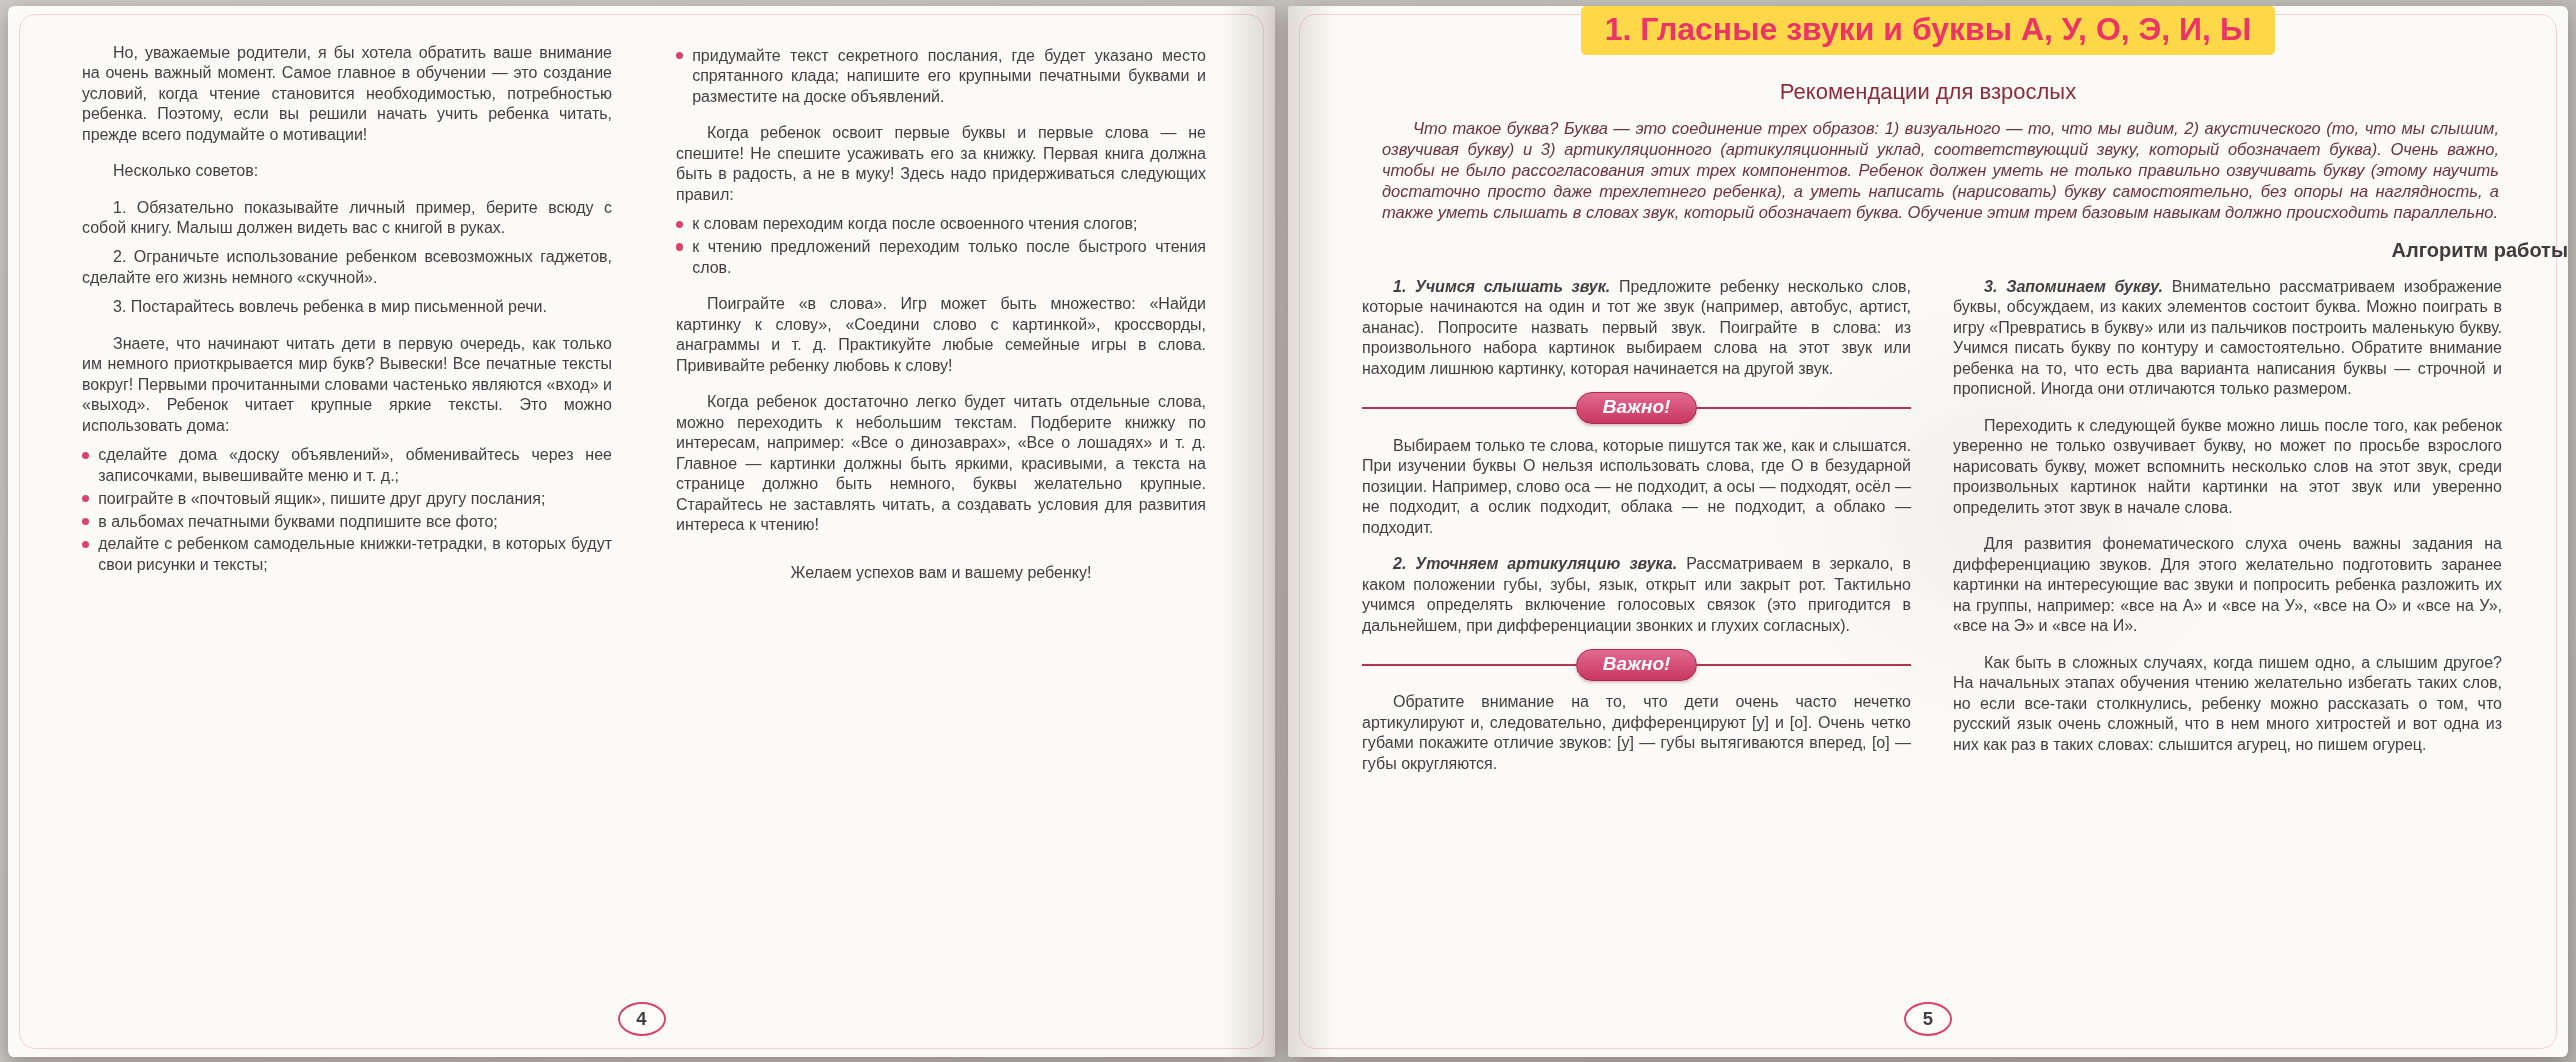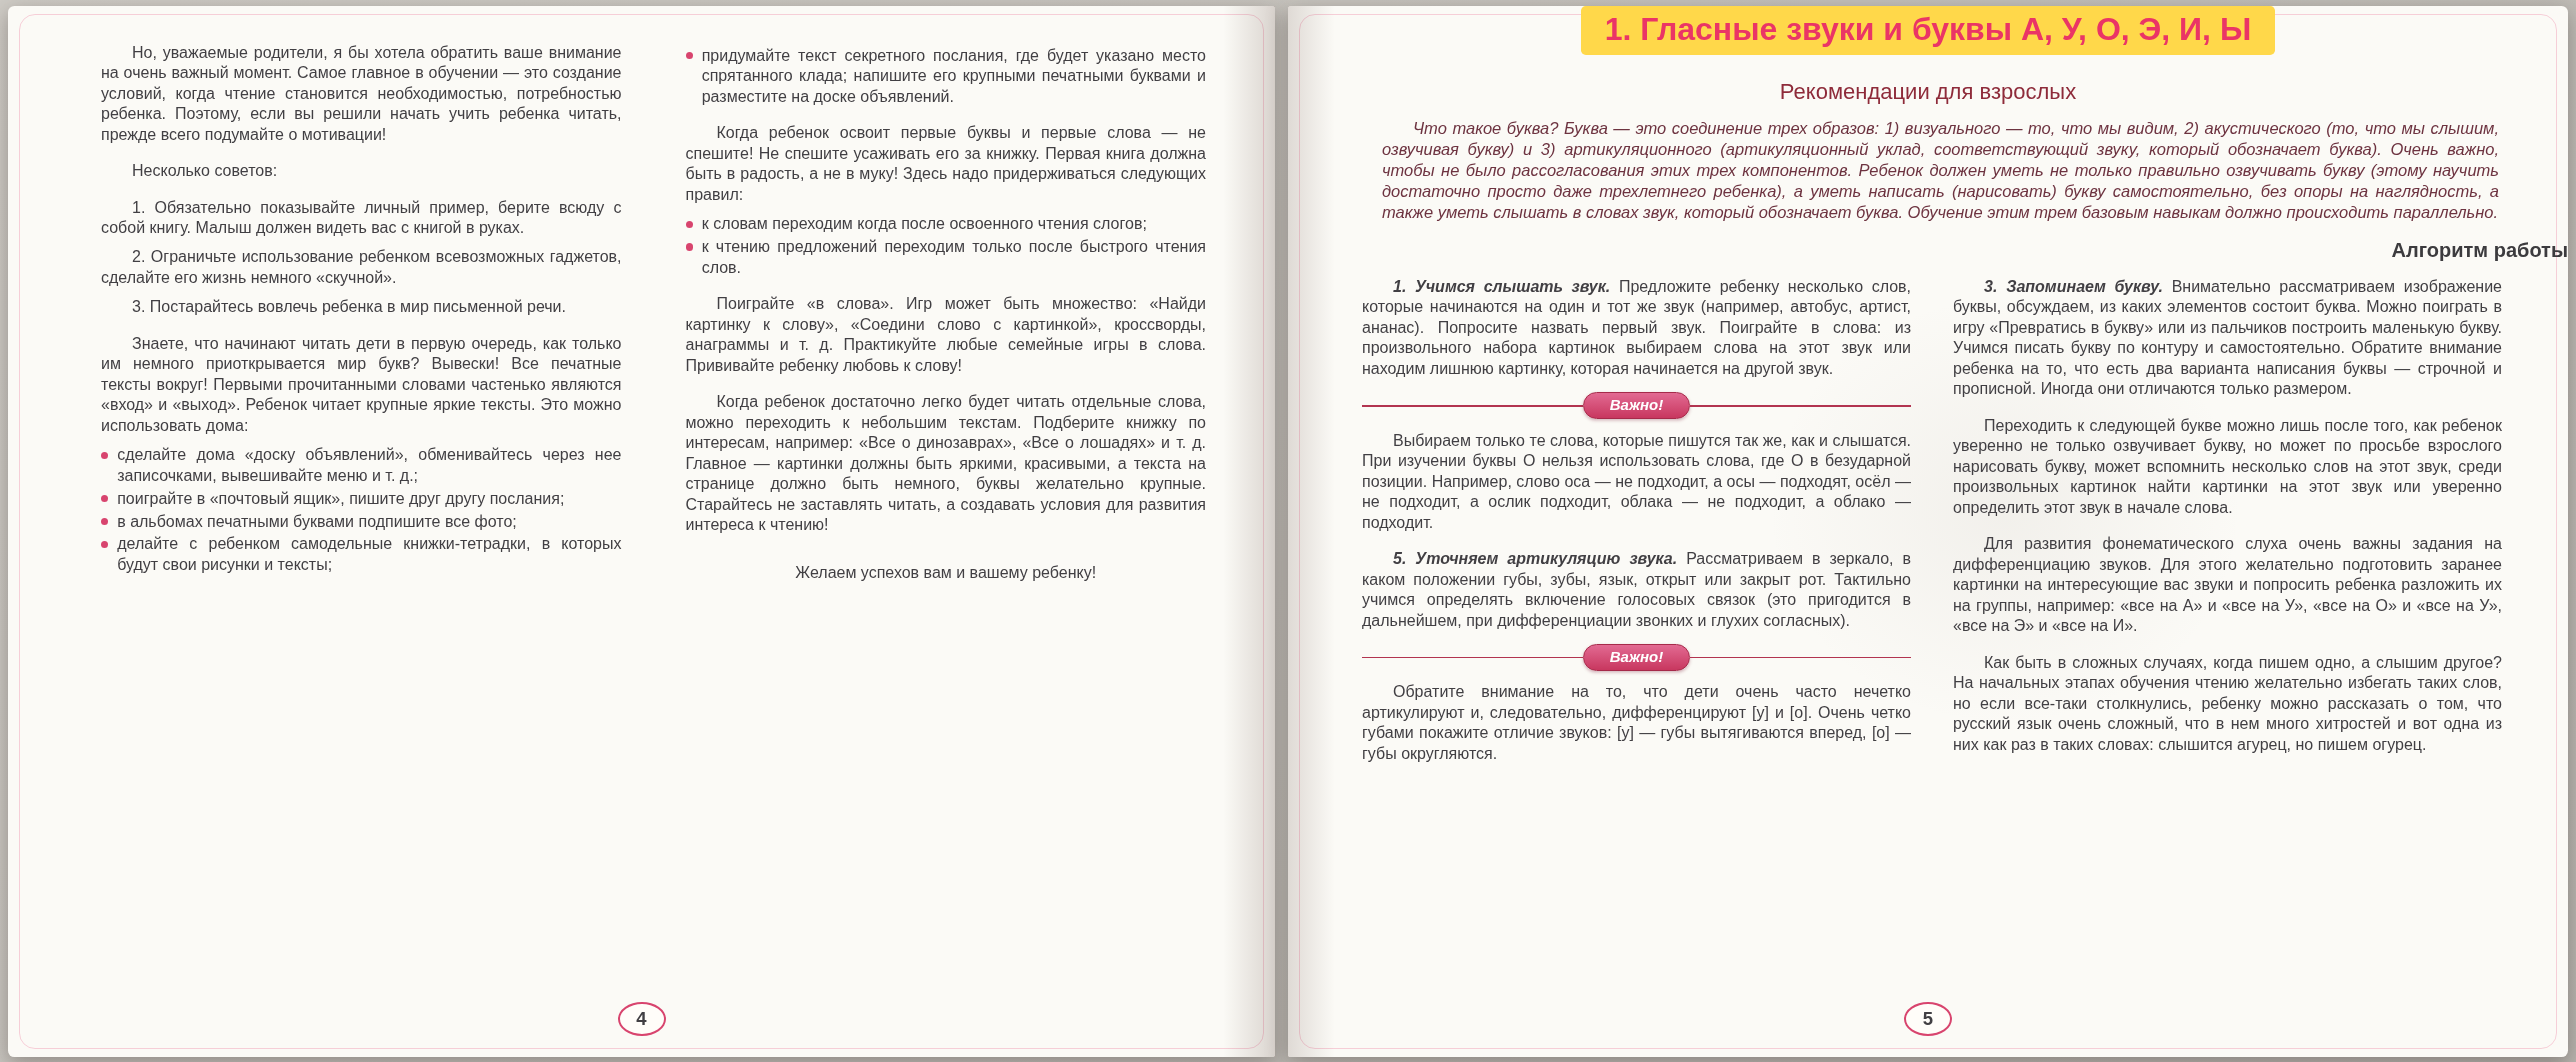--- a/index.html
+++ b/index.html
@@ -6,21 +6,21 @@
   html,body { background:#c7c4be; }
   .stage {
     position:relative; width:2576px; height:1063px; overflow:hidden;
     background:linear-gradient(135deg,#cfccc6 0%,#c2bfb9 60%,#b8b5af 100%);
     font-family:"Liberation Sans", sans-serif;
   }
   .page {
     position:absolute; top:5.6px; bottom:5.6px; background:#fbfaf6;
     box-shadow:0 6.4px 21px rgba(40,30,25,.35);
   }
-  .page-left  { left:8px;  width:1267px; border-radius:6.4px 1.6px 1.6px 6.4px;padding-left:19px; }
+  .page-left  { left:8px;  width:1267px; border-radius:6.4px 1.6px 1.6px 6.4px; }
   .page-right { left:1288px; width:1280px; border-radius:1.6px 6.4px 6.4px 1.6px; }
   .page-left::after {
     content:""; position:absolute; right:0; top:0; bottom:0; width:52px;
     background:linear-gradient(to right, rgba(0,0,0,0), rgba(85,60,50,.20));
     pointer-events:none;
   }
   .page-right::before {
     content:""; position:absolute; left:0; top:0; bottom:0; width:47px;
     background:linear-gradient(to left, rgba(0,0,0,0), rgba(85,60,50,.17));
     pointer-events:none; z-index:2;
@@ -66,21 +66,21 @@
   }
   .algo { text-align:right; font-weight:bold; font-size:20px; color:#3c3b3e; margin-top:16px; position:relative; z-index:1; }
   .cols-right { display:flex; gap:42px; padding:14.5px 66px 0 74px; position:relative; z-index:1; }
   .cols-right .col { flex:1; min-width:0; }
 
   .imp { display:flex; align-items:center; margin:13px 0 11.3px; }
   .imp .line { flex:1; height:1.6px; background:#b23450; }
   .imp .badge {
     background:linear-gradient(#e26a92,#c8375f); border:1.6px solid #a62а4a;
     border:1.6px solid #a62a4a;
-    color:#fff; font-weight:bold; font-style:italic; font-size:15px;
+    color:#fff; font-weight:bold; font-style:italic; font-size:19px;
     padding:3.2px 26px 4.8px; border-radius:19.3px; box-shadow:0 1.6px 3.2px rgba(120,20,50,.3);
   }
 
   
   .pnum {
     position:absolute; bottom:21px; left:50%; transform:translateX(-50%);
     width:48px; height:34px; border:2px solid #d8446e; border-radius:50%;
     background:#fffdf9; display:flex; align-items:center; justify-content:center;
     font-weight:bold; font-size:18.5px; color:#413f43; z-index:3;
   }
@@ -179,21 +179,21 @@
         <p class="body indent"><span class="lead">1. Учимся слышать звук.</span><span> Предложите ребенку несколько слов, которые начинаются на один и тот же звук (например, автобус, артист, ананас). Попросите назвать первый звук. Поиграйте в слова: из произвольного набора картинок выбираем слова на этот звук или находим лишнюю картинку, которая начинается на другой звук.</span></p>
 
         <div class="imp">
           <span class="line"></span>
           <span class="badge">Важно!</span>
           <span class="line"></span>
         </div>
 
         <p class="body indent">Выбираем только те слова, которые пишутся так же, как и слышатся. При изучении буквы О нельзя использовать слова, где О в безударной позиции. Например, слово оса — не подходит, а осы — подходят, осёл — не подходит, а ослик подходит, облака — не подходит, а облако — подходит.</p>
 
-        <p class="body indent section-gap"><span class="lead">5. Уточняем артикуляцию звука.</span><span> Рассматриваем в зеркало, в каком положении губы, зубы, язык, открыт или закрыт рот. Тактильно учимся определять включение голосовых связок (это пригодится в дальнейшем, при дифференциации звонких и глухих согласных).</span></p>
+        <p class="body indent section-gap"><span class="lead">2. Уточняем артикуляцию звука.</span><span> Рассматриваем в зеркало, в каком положении губы, зубы, язык, открыт или закрыт рот. Тактильно учимся определять включение голосовых связок (это пригодится в дальнейшем, при дифференциации звонких и глухих согласных).</span></p>
 
         <div class="imp">
           <span class="line"></span>
           <span class="badge">Важно!</span>
           <span class="line"></span>
         </div>
 
         <p class="body indent">Обратите внимание на то, что дети очень часто нечетко артикулируют и, следовательно, дифференцируют [у] и [о]. Очень четко губами покажите отличие звуков: [у] — губы вытягиваются вперед, [о] — губы округляются.</p>
       </div>
 

